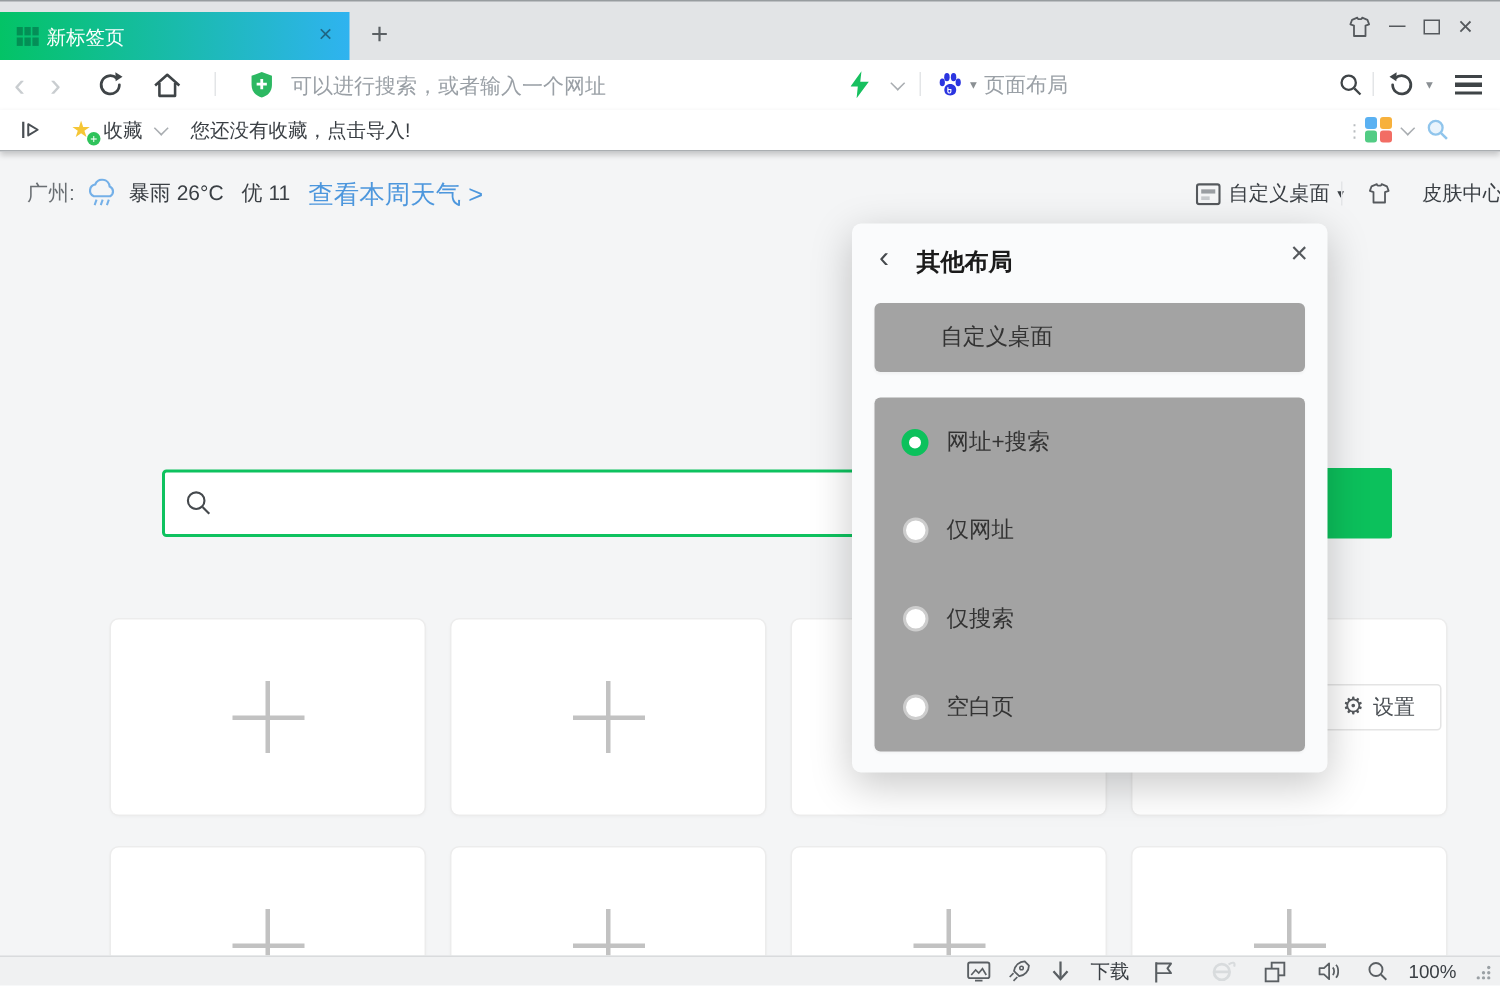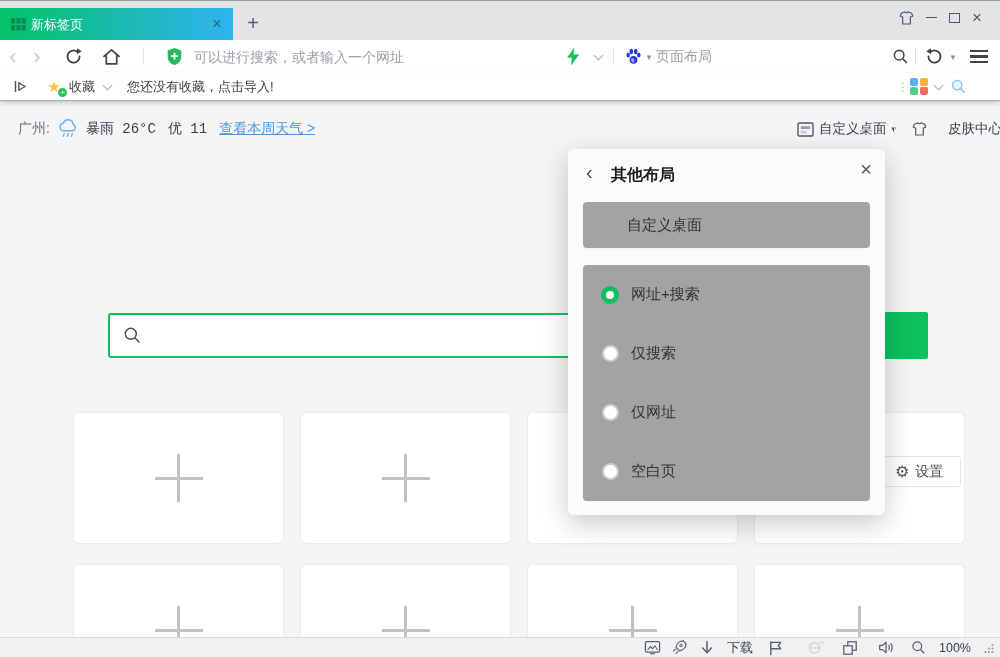--- a/index.html
+++ b/index.html
@@ -41,23 +41,23 @@
            border-bottom:1px solid #aaaeb1; box-shadow:0 2px 4px rgba(0,0,0,.20); z-index:5; }
   .bmtext { font-size:13px; color:#3a3f44; }
   .star-wrap { position:relative; font-size:15px; color:#f5c636; line-height:16px; }
   .star-badge { position:absolute; right:-4px; bottom:-2px; width:9px; height:9px; background:#2fc35b;
                 border-radius:50%; color:#fff; font-size:8px; line-height:9px; text-align:center; }
   .cgrid { display:grid; grid-template-columns:8px 8px; grid-template-rows:8px 8px; gap:1.5px; }
   .cgrid i { border-radius:2px; }
 
   
   .page { left:16px; top:101px; width:1000px; height:536px; background:#f4f5f6; overflow:hidden; }
-  .wtext { font-size:14px; color:#3a3f44;font-family:Liberation Mono, monospace; }
+  .wtext { font-size:14px; color:#3a3f44; }
   .wcity { font-size:14px; color:#6a6f73; }
-  .wlink { font-size:14px; color:#4d97dd; text-decoration:underline; }
+  .wlink { font-size:17px; color:#4d97dd; }
   .layoutlbl { font-size:13.5px; color:#3a3f44; }
 
   .searchbox { position:absolute; left:92px; top:212px; width:762px; height:45px; background:#fff;
                border:2px solid #0ec25f; border-radius:3px; display:flex; align-items:center; padding-left:13px; z-index:1; }
   .search-btn { position:absolute; left:854px; top:211px; width:58px; height:47px; background:#0cc15c;
                 border:none; border-radius:2px; z-index:1; }
 
   .mysites-title { position:absolute; left:58px; top:356px; font-size:21px; font-weight:bold; color:#141414; }
   .settings-btn { position:absolute; left:864px; top:355px; width:81px; height:31px; background:#fff;
                   border:1px solid #e4e4e4; border-radius:3px; display:flex; align-items:center;
@@ -351,27 +351,27 @@
         <div class="opt-row">
           <span class="opt-icon">
               <span class="radio-on"></span>
             </span>
           <span class="opt-label">网址+搜索</span>
         </div>
         <div class="opt-row">
           <span class="opt-icon">
               <span class="radio-off"></span>
             </span>
-          <span class="opt-label">仅搜索</span>
+          <span class="opt-label">仅网址</span>
         </div>
         <div class="opt-row">
           <span class="opt-icon">
               <span class="radio-off"></span>
             </span>
-          <span class="opt-label">仅网址</span>
+          <span class="opt-label">仅搜索</span>
         </div>
         <div class="opt-row">
           <span class="opt-icon">
               <span class="radio-off"></span>
             </span>
           <span class="opt-label">空白页</span>
         </div>
       </div>
     </div>
   </div>

